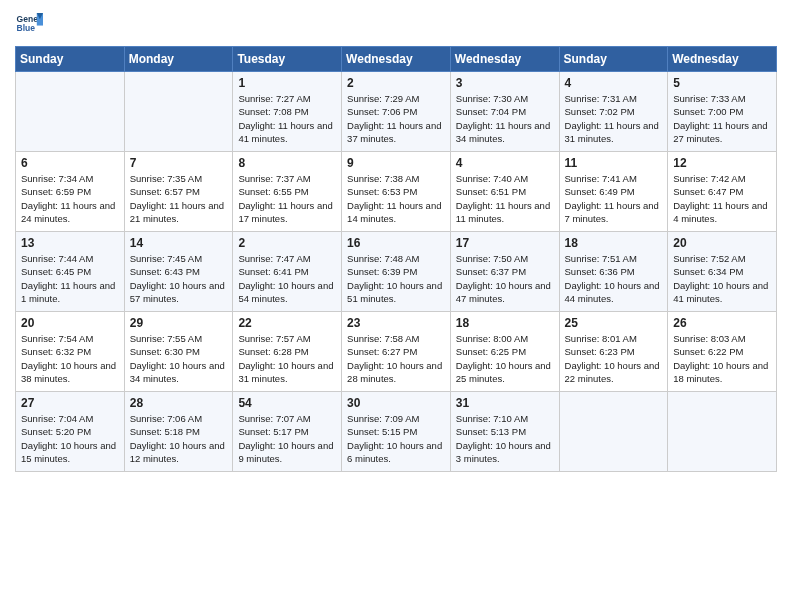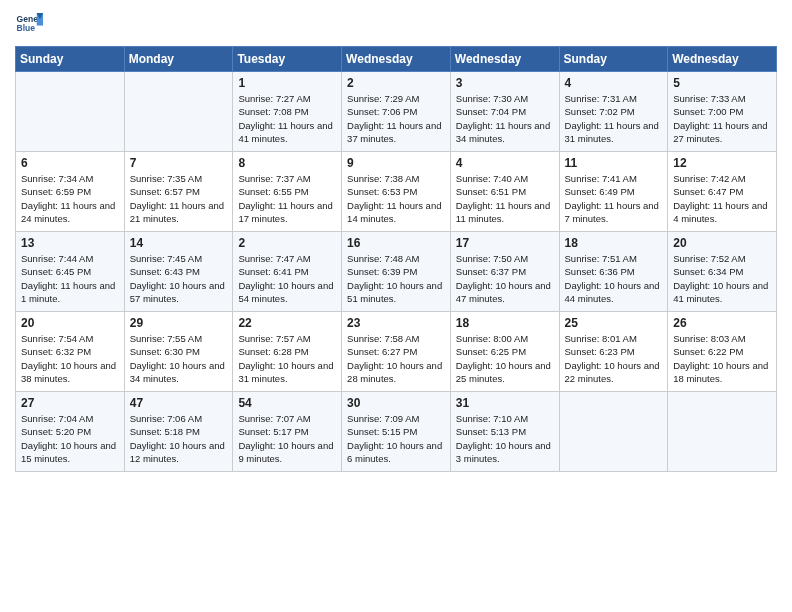--- a/index.html
+++ b/index.html
@@ -242,21 +242,21 @@
             <span class="day-num">26</span>
             <div class="day-detail">Sunrise: 8:03 AM<br>Sunset: 6:22 PM<br>Daylight: 10 hours and 18 minutes.</div>
           </td>
         </tr>
         <tr>
           <td>
             <span class="day-num">27</span>
             <div class="day-detail">Sunrise: 7:04 AM<br>Sunset: 5:20 PM<br>Daylight: 10 hours and 15 minutes.</div>
           </td>
           <td>
-            <span class="day-num">47</span>
+            <span class="day-num">28</span>
             <div class="day-detail">Sunrise: 7:06 AM<br>Sunset: 5:18 PM<br>Daylight: 10 hours and 12 minutes.</div>
           </td>
           <td>
             <span class="day-num">54</span>
             <div class="day-detail">Sunrise: 7:07 AM<br>Sunset: 5:17 PM<br>Daylight: 10 hours and 9 minutes.</div>
           </td>
           <td>
             <span class="day-num">30</span>
             <div class="day-detail">Sunrise: 7:09 AM<br>Sunset: 5:15 PM<br>Daylight: 10 hours and 6 minutes.</div>
           </td>

